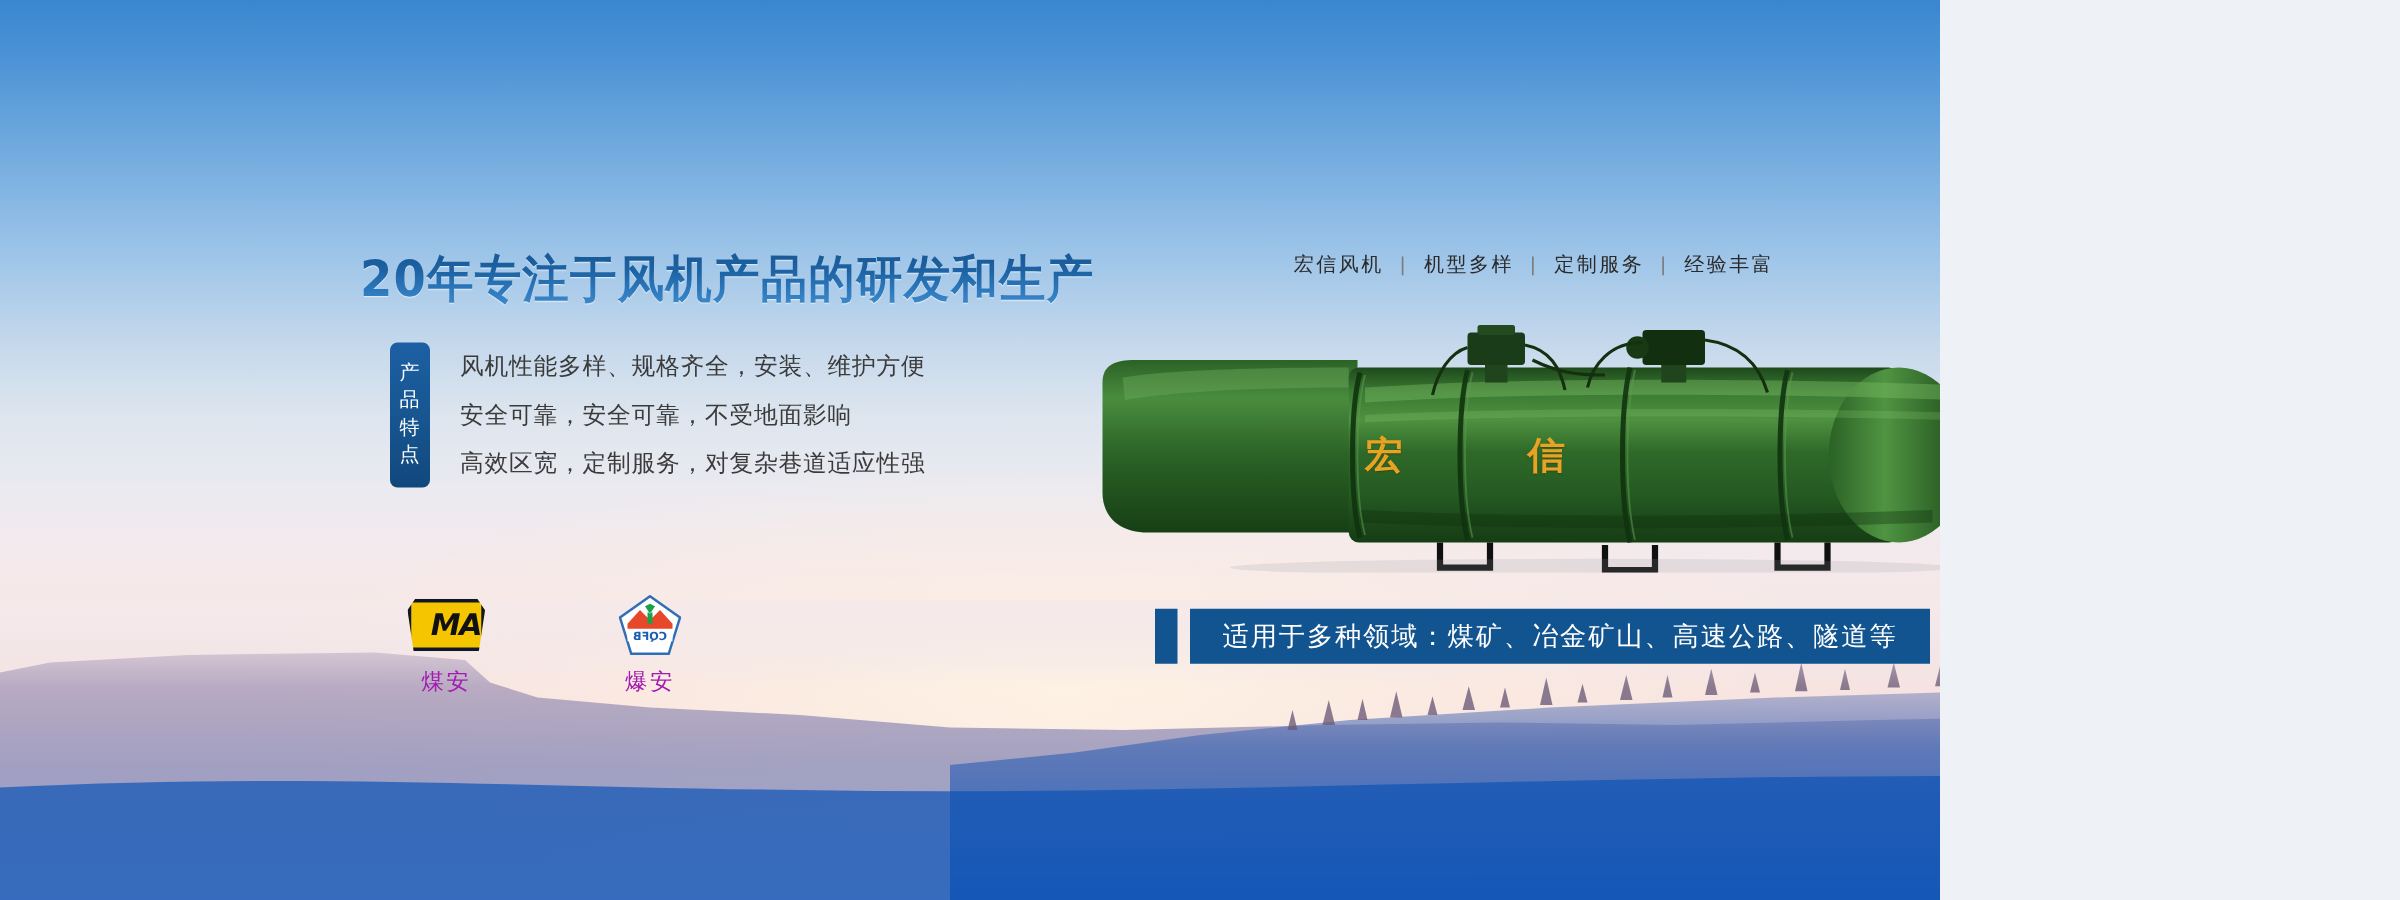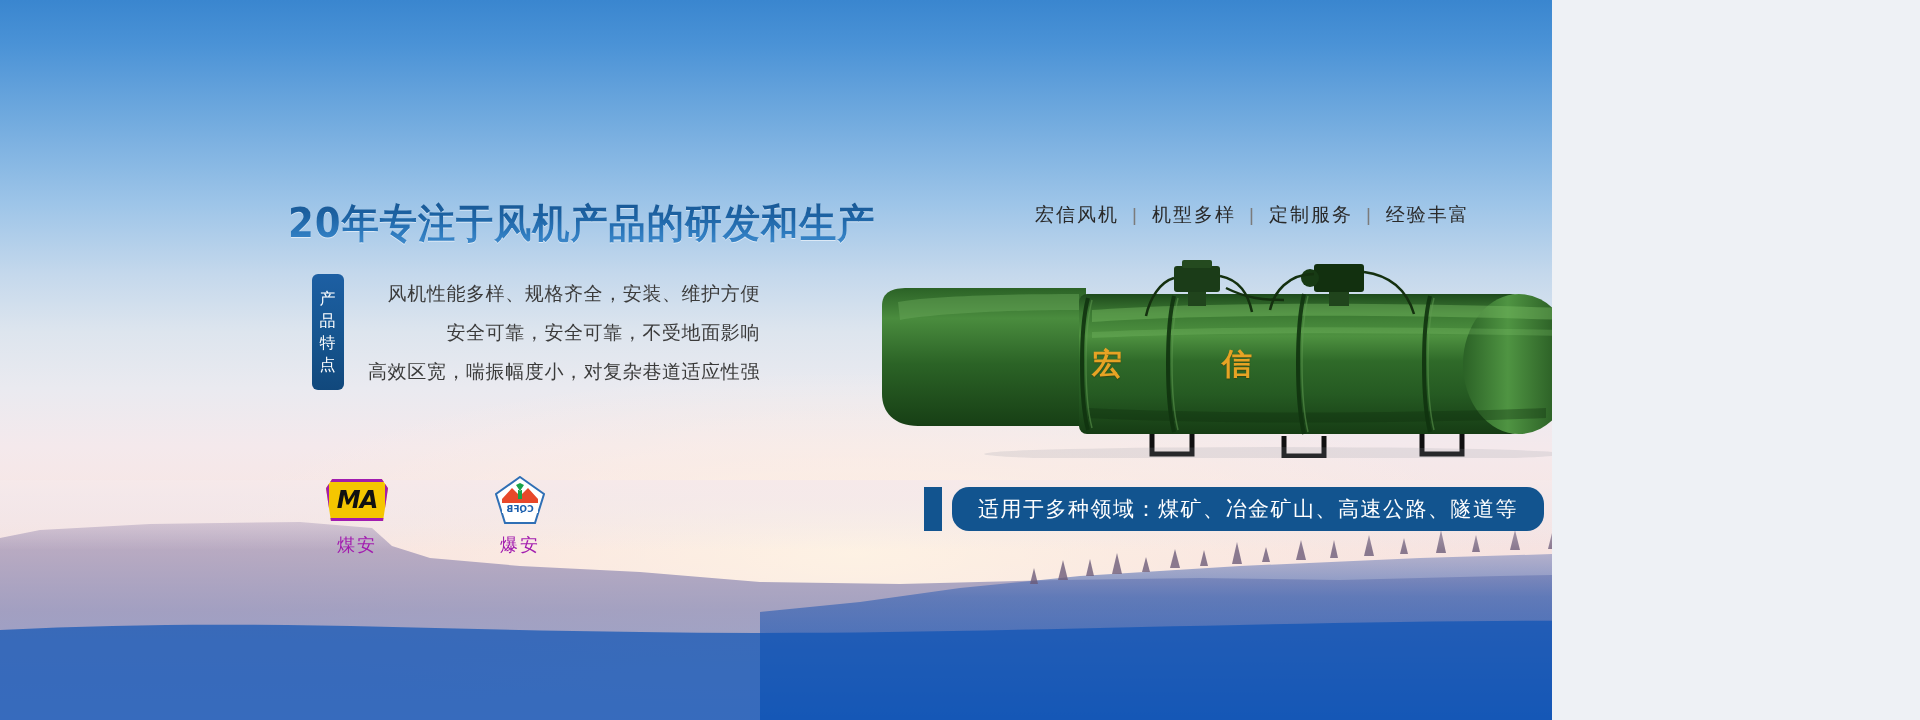--- a/index.html
+++ b/index.html
@@ -51,66 +51,66 @@
     color:transparent;-webkit-text-fill-color:transparent;
     white-space:nowrap;
     transform:scaleX(.93);transform-origin:left center;
     text-shadow:none;
     filter:drop-shadow(0 1px 0 rgba(255,255,255,.55));
   }
 
   
   .tagline{
     position:absolute;left:1035px;top:202px;
-    font-size:19px;color:#2a2a2a;letter-spacing:2px;white-space:nowrap;
+    font-size:16px;color:#2a2a2a;letter-spacing:2px;white-space:nowrap;
   }
   .tagline .sep{color:#7b7b7b;padding:0 13px;font-weight:300;}
 
   
   .featwrap{position:absolute;left:312px;top:274px;display:flex;align-items:stretch;}
   .featlabel{
     width:32px;border-radius:6px;
     background:linear-gradient(180deg,#1d5fa3 0%,#16558f 55%,#11487c 100%);
     color:#fff;font-size:16px;line-height:1.38;letter-spacing:1px;
     display:flex;flex-direction:column;align-items:center;justify-content:center;
     padding:14px 0;box-sizing:border-box;
   }
   .featlabel span{display:block;}
-  .featlist{margin-left:24px;display:flex;flex-direction:column;justify-content:center;text-align:right;}
+  .featlist{margin-left:24px;display:flex;flex-direction:column;justify-content:center;}
   .featline{
     font-size:19px;color:#3b3b3b;line-height:1;letter-spacing:.6px;
     margin:0 0 20px 0;white-space:nowrap;
   }
   .featline:last-child{margin-bottom:0;}
 
   
   .badges{position:absolute;left:318px;top:476px;display:flex;gap:85px;}
   .badge{width:78px;display:flex;flex-direction:column;align-items:center;}
   .badge-mark{height:48px;display:flex;align-items:center;justify-content:center;}
   .badge-cap{margin-top:9px;font-size:18px;color:#a21caf;letter-spacing:2px;}
 
   .shield{
     width:62px;height:42px;background:#f5c600;
-    border:3px solid #a21caf;box-sizing:border-box;
+    border:3px solid #0f172a;box-sizing:border-box;
     clip-path:polygon(10% 0%,90% 0%,100% 22%,92% 100%,8% 100%,0% 22%);
-    display:flex;align-items:center;justify-content:center;
+    display:flex;align-items:center;justify-content:flex-end;
   }
   .shield b{
     font-family:"DejaVu Sans","Liberation Sans",sans-serif;
     font-size:24px;font-style:italic;font-weight:800;color:#111;letter-spacing:-1px;
     line-height:1;
   }
 
   
   .bannerbar{position:absolute;left:924px;top:487px;display:flex;align-items:stretch;height:44px;}
   .bannerbar .tick{width:18px;background:#12548f;}
   .bannerbar .gap{width:10px;}
   .bannerbar .body{
     background:#12548f;color:#fff;font-size:21px;letter-spacing:1.5px;
-    display:flex;align-items:center;padding:0 26px;white-space:nowrap;border-radius:17px;
+    display:flex;align-items:center;padding:0 26px;white-space:nowrap;
   }
 
   
   .product{position:absolute;left:874px;top:258px;width:760px;height:200px;}
   .product svg{display:block;}
   .prodtxt{
     position:absolute;top:86px;font-size:30px;font-weight:700;color:#e7a324;
     font-family:"DejaVu Serif","Liberation Serif",serif;letter-spacing:2px;
     text-shadow:0 1px 1px rgba(60,40,0,.45);
   }
@@ -192,21 +192,21 @@
   <div class="featwrap">
     <div class="featlabel">
       <span>产</span>
       <span>品</span>
       <span>特</span>
       <span>点</span>
     </div>
     <div class="featlist">
       <div class="featline">风机性能多样、规格齐全，安装、维护方便</div>
       <div class="featline">安全可靠，安全可靠，不受地面影响</div>
-      <div class="featline">高效区宽，喘振幅度小，对复杂巷道适应性强</div>
+      <div class="featline">高效区宽，定制服务，对复杂巷道适应性强</div>
     </div>
   </div>
 
   <div class="badges">
 
     <div class="badge">
       <div class="badge-mark">
         <div class="shield">
             <b>MA</b>
           </div>

